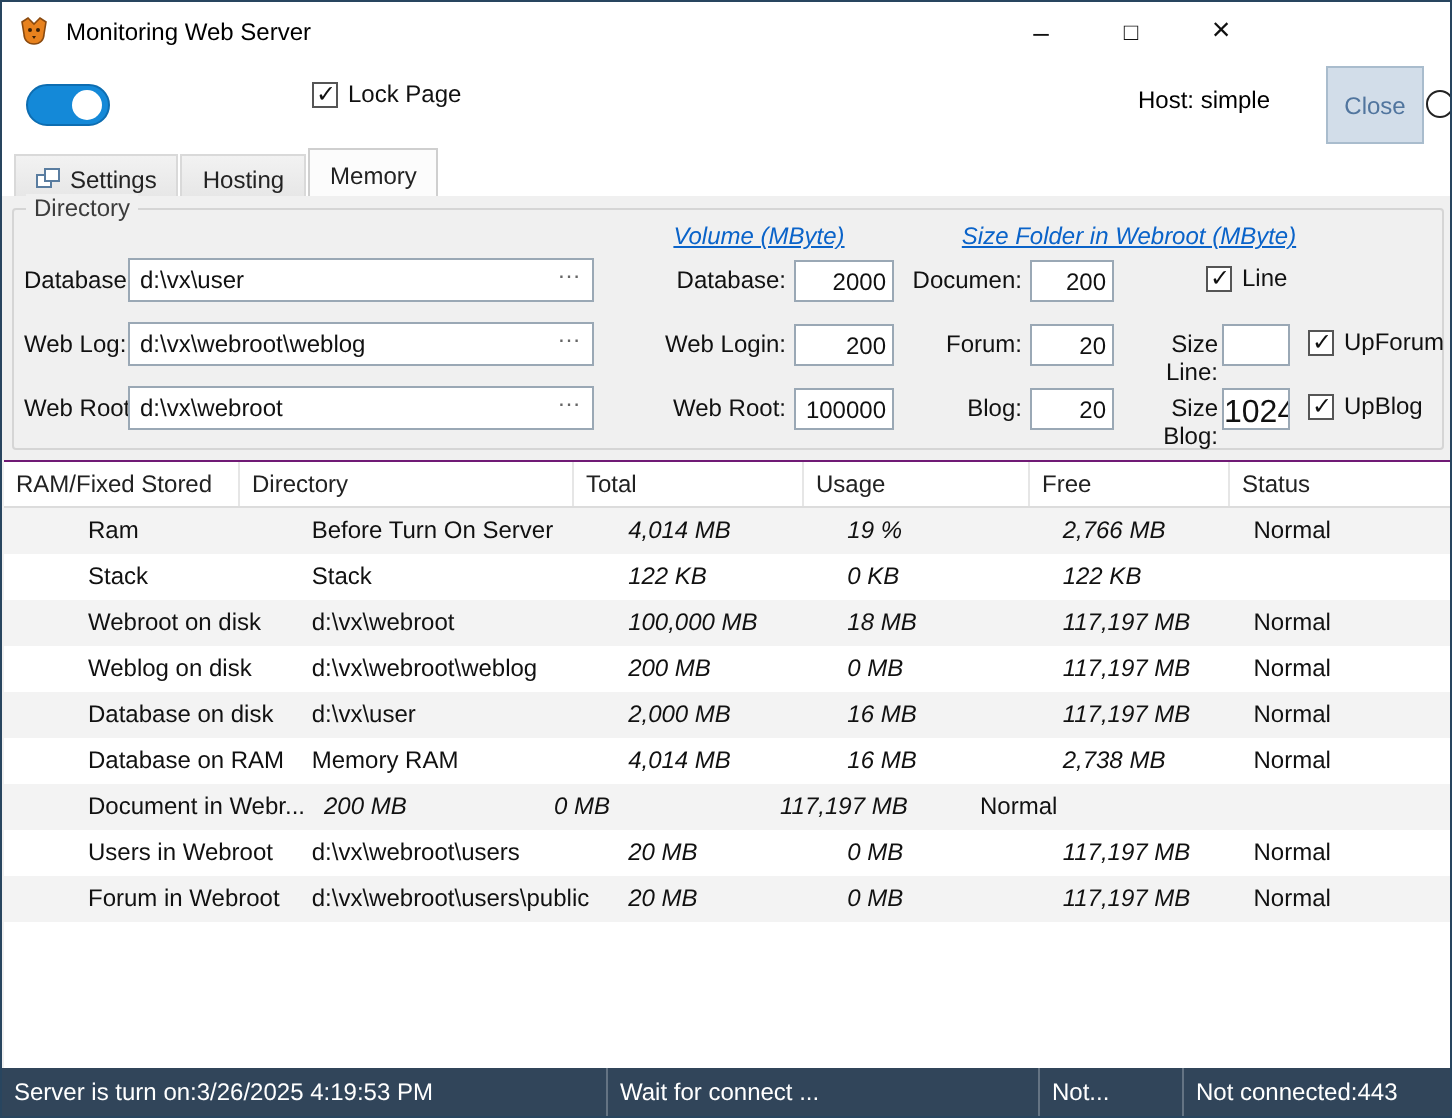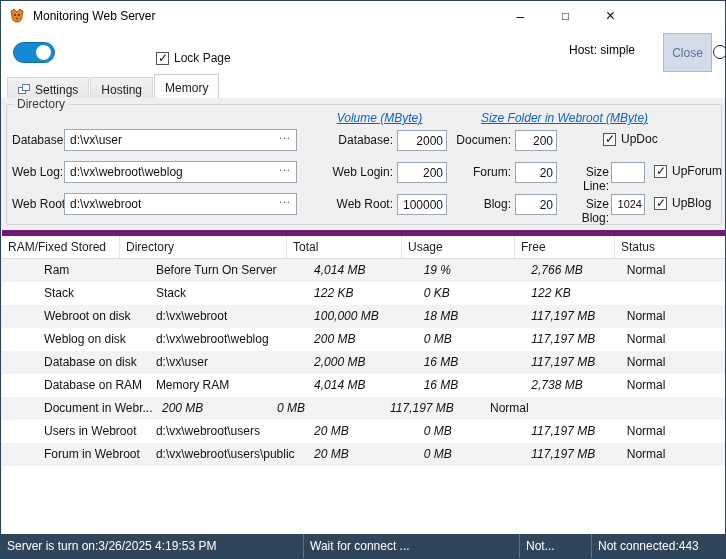--- a/index.html
+++ b/index.html
@@ -23,21 +23,21 @@
 
   
   .toggle { position:absolute; left:12px; top:41px; width:42px; height:21px; border-radius:11px;
             background:#1489d8; border:1px solid #0d6db1; }
   .toggle .knob { position:absolute; right:3px; top:2px; width:15px; height:15px; border-radius:50%; background:#fff; }
 
   .checkbox { display:flex; align-items:center; gap:5px; }
   .checkbox .box { width:13px; height:13px; border:1px solid #555; background:#fff; position:relative; flex:0 0 13px; }
   .checkbox.checked .box::after { content:"✓"; position:absolute; left:1px; top:-2px; font-size:12px; color:#111; }
 
-  .lockpage { position:absolute; left:155px; top:50px; }
+  .lockpage { position:absolute; left:155px; top:39px; }
   .host-label { position:absolute; left:568px; top:42px; color:#000000; }
 
   .close-btn { position:absolute; left:662px; top:32px; width:49px; height:39px;
                background:#d2dde9; border:1px solid #a9bccd; color:#51759e;
                display:flex; align-items:center; justify-content:center; }
   .ellipse { position:absolute; left:712px; top:44px; width:14px; height:14px; border-radius:50%;
              border:1px solid #222; background:#fff; }
 
   
   .tabstrip { position:absolute; left:6px; top:73px; height:24px; display:flex; align-items:flex-end; }
@@ -68,27 +68,27 @@
 
   .vlabel { position:absolute; left:298px; top:4px; width:88px; text-align:right; }
   .vbox   { position:absolute; left:390px; top:1px; width:50px; height:21px; background:#fff;
             border:1px solid #9aa8b5; text-align:right; padding:3px 3px 0 0; }
 
   .sflabel  { position:absolute; left:448px; top:4px; width:56px; text-align:right; }
   .sfbox    { position:absolute; left:508px; top:1px; width:42px; height:21px; background:#fff;
               border:1px solid #9aa8b5; text-align:right; padding:3px 3px 0 0; }
   .sfelabel { position:absolute; left:554px; top:4px; width:48px; text-align:right; }
   .sfebox   { position:absolute; left:604px; top:1px; width:34px; height:21px; background:#fff;
-              border:1px solid #9aa8b5; text-align:right; padding:3px 2px 0 0; font-size:11px; overflow:hidden; }
+              border:1px solid #9aa8b5; text-align:right; padding:3px 2px 0 0; font-size:16px; overflow:hidden; }
   .sfcheck  { position:absolute; top:3px; left:647px; }
   .sfcheck.first { left:596px; }
 
   
   .grid { position:absolute; left:1px; top:229px; width:724px; height:305px; background:#fff;
-          border-top:6px solid #701a75; overflow:hidden; }
+          border-top:1px solid #701a75; overflow:hidden; }
   .grid-header { display:flex; height:23px; border-bottom:1px solid #dcdcdc; background:#fff; }
   .cell { padding-left:6px; line-height:22px; white-space:nowrap; overflow:hidden; }
   .hc { border-right:1px solid #e6e6e6; color:#222; text-align:left; }
   .grid-row { display:flex; height:23px;padding-left:36px; }
   .grid-row .cell { line-height:23px; }
   .grid-row.alt { background:#ffffff; }
   .grid-row.base { background:#f3f3f3; }
   .c0 { width:118px; } .c1 { width:167px; }
   .c2 { width:115px; } .c3 { width:113px; } .c4 { width:100px; } .c5 { width:111px; }
   .grid-row .c2, .grid-row .c3, .grid-row .c4 { padding-right:10px;font-style:italic; }
@@ -165,21 +165,21 @@
       <div class="pathbox">
         <span class="pathtext">d:\vx\user</span>
         <span class="browse">…</span>
       </div>
       <span class="vlabel">Database:</span>
       <div class="vbox">2000</div>
       <span class="sflabel">Documen:</span>
       <div class="sfbox">200</div>
       <div class="checkbox sfcheck first checked">
         <span class="box"></span>
-        <span>UpDoc</span>
+        <span>Line</span>
       </div>
     </div>
 
     <div class="g-row r1">
       <span class="plabel">Web Log:</span>
       <div class="pathbox">
         <span class="pathtext">d:\vx\webroot\weblog</span>
         <span class="browse">…</span>
       </div>
       <span class="vlabel">Web Login:</span>

